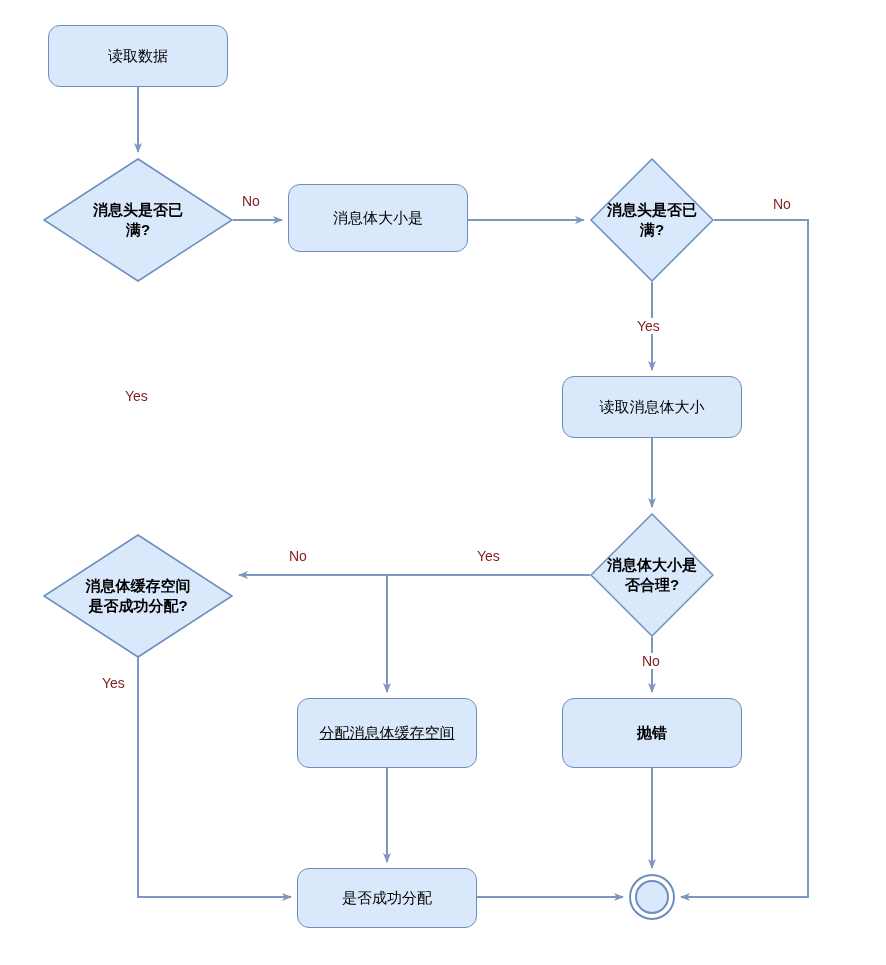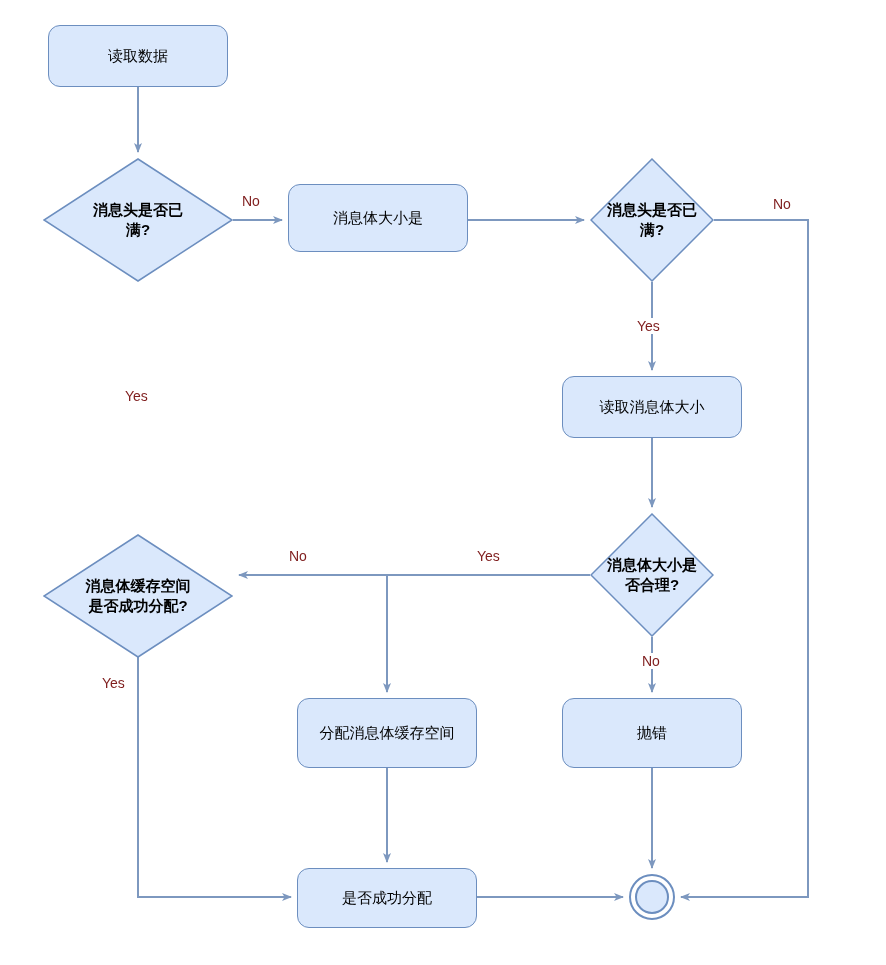--- a/index.html
+++ b/index.html
@@ -170,25 +170,25 @@
   </div>
 
   <div class="node decision" style="left:43px; top:534px; width:190px; height:124px;">
     <svg class="diamond-shape" viewBox="0 0 190 124" preserveAspectRatio="none">
       <polygon points="95,1 189,62 95,123 1,62" fill="#dae8fc" stroke="#6c8ebf" stroke-width="1.5"></polygon>
     </svg>
     <span class="label" style="width:186px;">消息体缓存空间
 是否成功分配?</span>
   </div>
 
-  <div class="node process" style="left:297px; top:698px; width:180px; height:70px;">
+  <div class="node process" style="left:297px; top:698px; width:180px; height:70px;text-decoration:underline;">
     <span class="label">分配消息体缓存空间</span>
   </div>
 
-  <div class="node process" style="left:562px; top:698px; width:180px; height:70px;">
+  <div class="node process" style="left:562px; top:698px; width:180px; height:70px;font-weight:bold;">
     <span class="label">抛错</span>
   </div>
 
   <div class="node process" style="left:297px; top:868px; width:180px; height:60px;">
     <span class="label">是否成功分配</span>
   </div>
 
   <div class="endnode" style="left:629px; top:874px; width:46px; height:46px;">
     <div class="inner"></div>
   </div>

